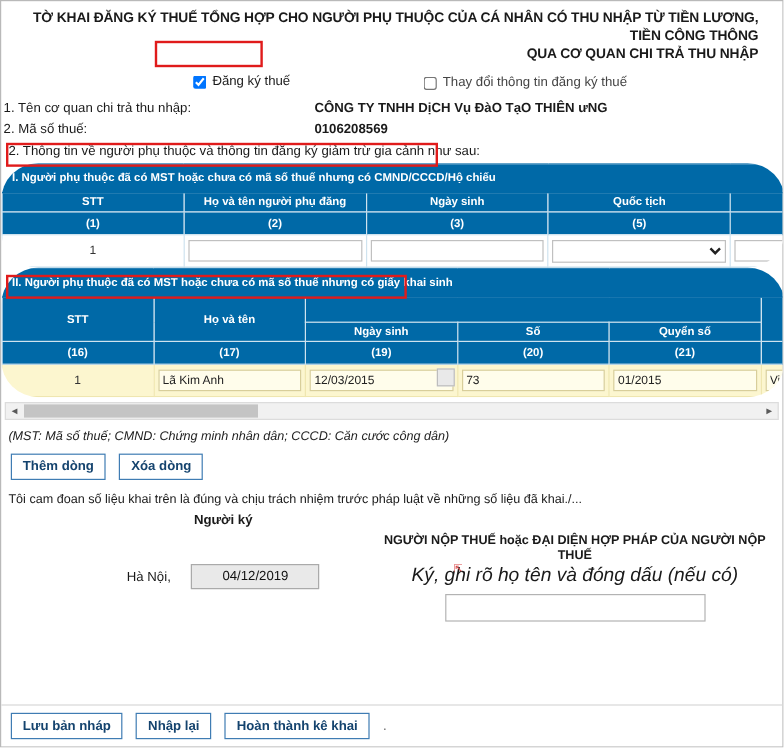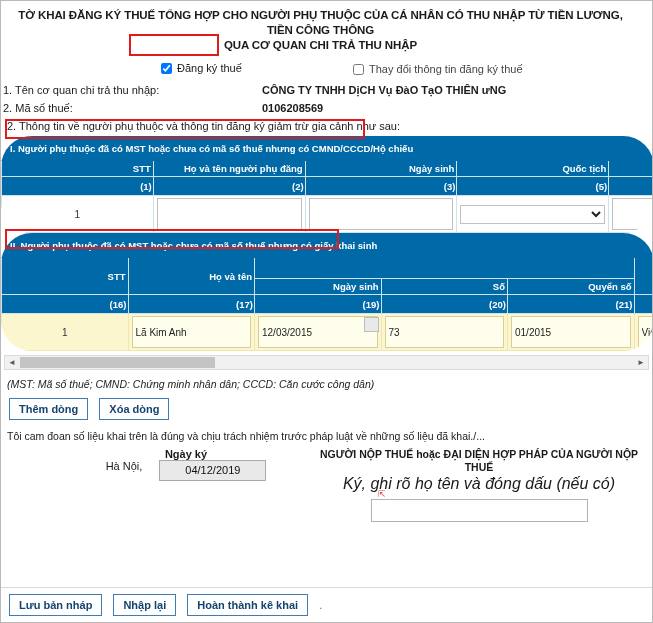--- a/index.html
+++ b/index.html
@@ -15,21 +15,21 @@
     position:relative;
     width:653px;height:623px;
     box-sizing:border-box;
     border:1px solid #b9b9b9;
     background:#fff;
     overflow:hidden;
   }
 
   
   .title{
-    text-align:center;
+    text-align:right;
     font-weight:bold;
     font-size:11.5px;
     line-height:15px;
     padding:7px 20px 0 8px;
     letter-spacing:-0.1px;
   }
 
   
   .cbrow{
     position:relative;
@@ -82,21 +82,21 @@
     border-collapse:collapse;
     table-layout:fixed;
     width:760px;   
     font-size:10px;
   }
   table.grid th{
     background:#0069A7;
     color:#ffffff;
     border:1px solid #cfe3ef;
     font-weight:bold;
-    text-align:right;
+    text-align:center;
     padding:2px 2px;
     font-size:9.5px;
     line-height:11px;
   }
   table.grid th.sect{
     text-align:left;
     padding-left:8px;
     font-size:9.5px;
     height:19px;
     border:1px solid #0069A7;
@@ -116,21 +116,21 @@
   }
   table.grid th.num{height:16px;padding:1px;font-size:9.5px;}
 
   .cell-in{
     width:100%;
     box-sizing:border-box;
     border:1px solid #c0c0c0;
     height:18px;
     font-size:10px;
     font-family:"Liberation Sans","DejaVu Sans",sans-serif;
-    padding:15px 3px;
+    padding:1px 3px;
     background:#ffffff;
     color:#222;
   }
   tr.datarow .cell-in{background:#FFFDEB;border:1px solid #d8ce9a;}
   select.cell-in{height:19px;padding:0 2px;}
   .dateish{position:relative;}
   .dateish .picker{
     position:absolute;right:2px;top:3px;
     width:13px;height:13px;
     background:#e9e9e9;border:1px solid #bdbdbd;
@@ -177,33 +177,33 @@
     cursor:pointer;
   }
   .commit{
     padding:10px 0 0 6px;font-size:10.5px;
   }
 
   
   .sigwrap{position:relative;height:82px;margin-top:6px;}
   .sig-left{position:absolute;left:60px;top:0;width:250px;text-align:center;}
   .sig-left .cap{font-weight:bold;font-size:11px;}
-  .sig-left .dr{margin-top:0;display:flex;justify-content:center;gap:17px;}
+  .sig-left .dr{margin-top:30px;display:flex;align-items:center;justify-content:center;gap:17px;}
   .sig-left .city{font-size:11px;}
   .datefield{
     width:105px;height:19px;
     border:1px solid #aaaaaa;
     background:#e9e9e9;
     text-align:center;
     font-size:11px;
     line-height:19px;
     color:#111;
   }
   .sig-right{position:absolute;left:313px;top:0;width:330px;text-align:center;}
-  .sig-right .cap{font-weight:bold;font-size:10.5px;line-height:13px;}
+  .sig-right .cap{font-weight:bold;font-size:10.5px;line-height:13px;margin-top:16px;}
   .sig-right .sub{font-style:italic;font-size:16px;margin-top:1px;}
   .sigbox{
     margin:6px auto 0 auto;
     width:215px;height:21px;
     border:1px solid #b3b3b3;background:#fff;
   }
   .redmark{
     position:absolute;left:377px;top:42px;
     width:7px;height:9px;color:#d94a4a;font-size:9px;line-height:9px;
   }
@@ -353,21 +353,21 @@
 
   <div class="btnrow">
     <button class="btn">Thêm dòng</button>
     <button class="btn">Xóa dòng</button>
   </div>
 
   <div class="commit">Tôi cam đoan số liệu khai trên là đúng và chịu trách nhiệm trước pháp luật về những số liệu đã khai./...</div>
 
   <div class="sigwrap">
     <div class="sig-left">
-      <div class="cap">Ngày ký</div>
+      <div class="cap">Người ký</div>
       <div class="dr">
         <span class="city">Hà Nội,</span>
         <span class="datefield">04/12/2019</span>
       </div>
     </div>
     <div class="sig-right">
       <div class="cap">NGƯỜI NỘP THUẾ hoặc ĐẠI DIỆN HỢP PHÁP CỦA NGƯỜI NỘP THUẾ</div>
       <div class="sub">Ký, ghi rõ họ tên và đóng dấu (nếu có)</div>
       <div class="sigbox"></div>
     </div>

